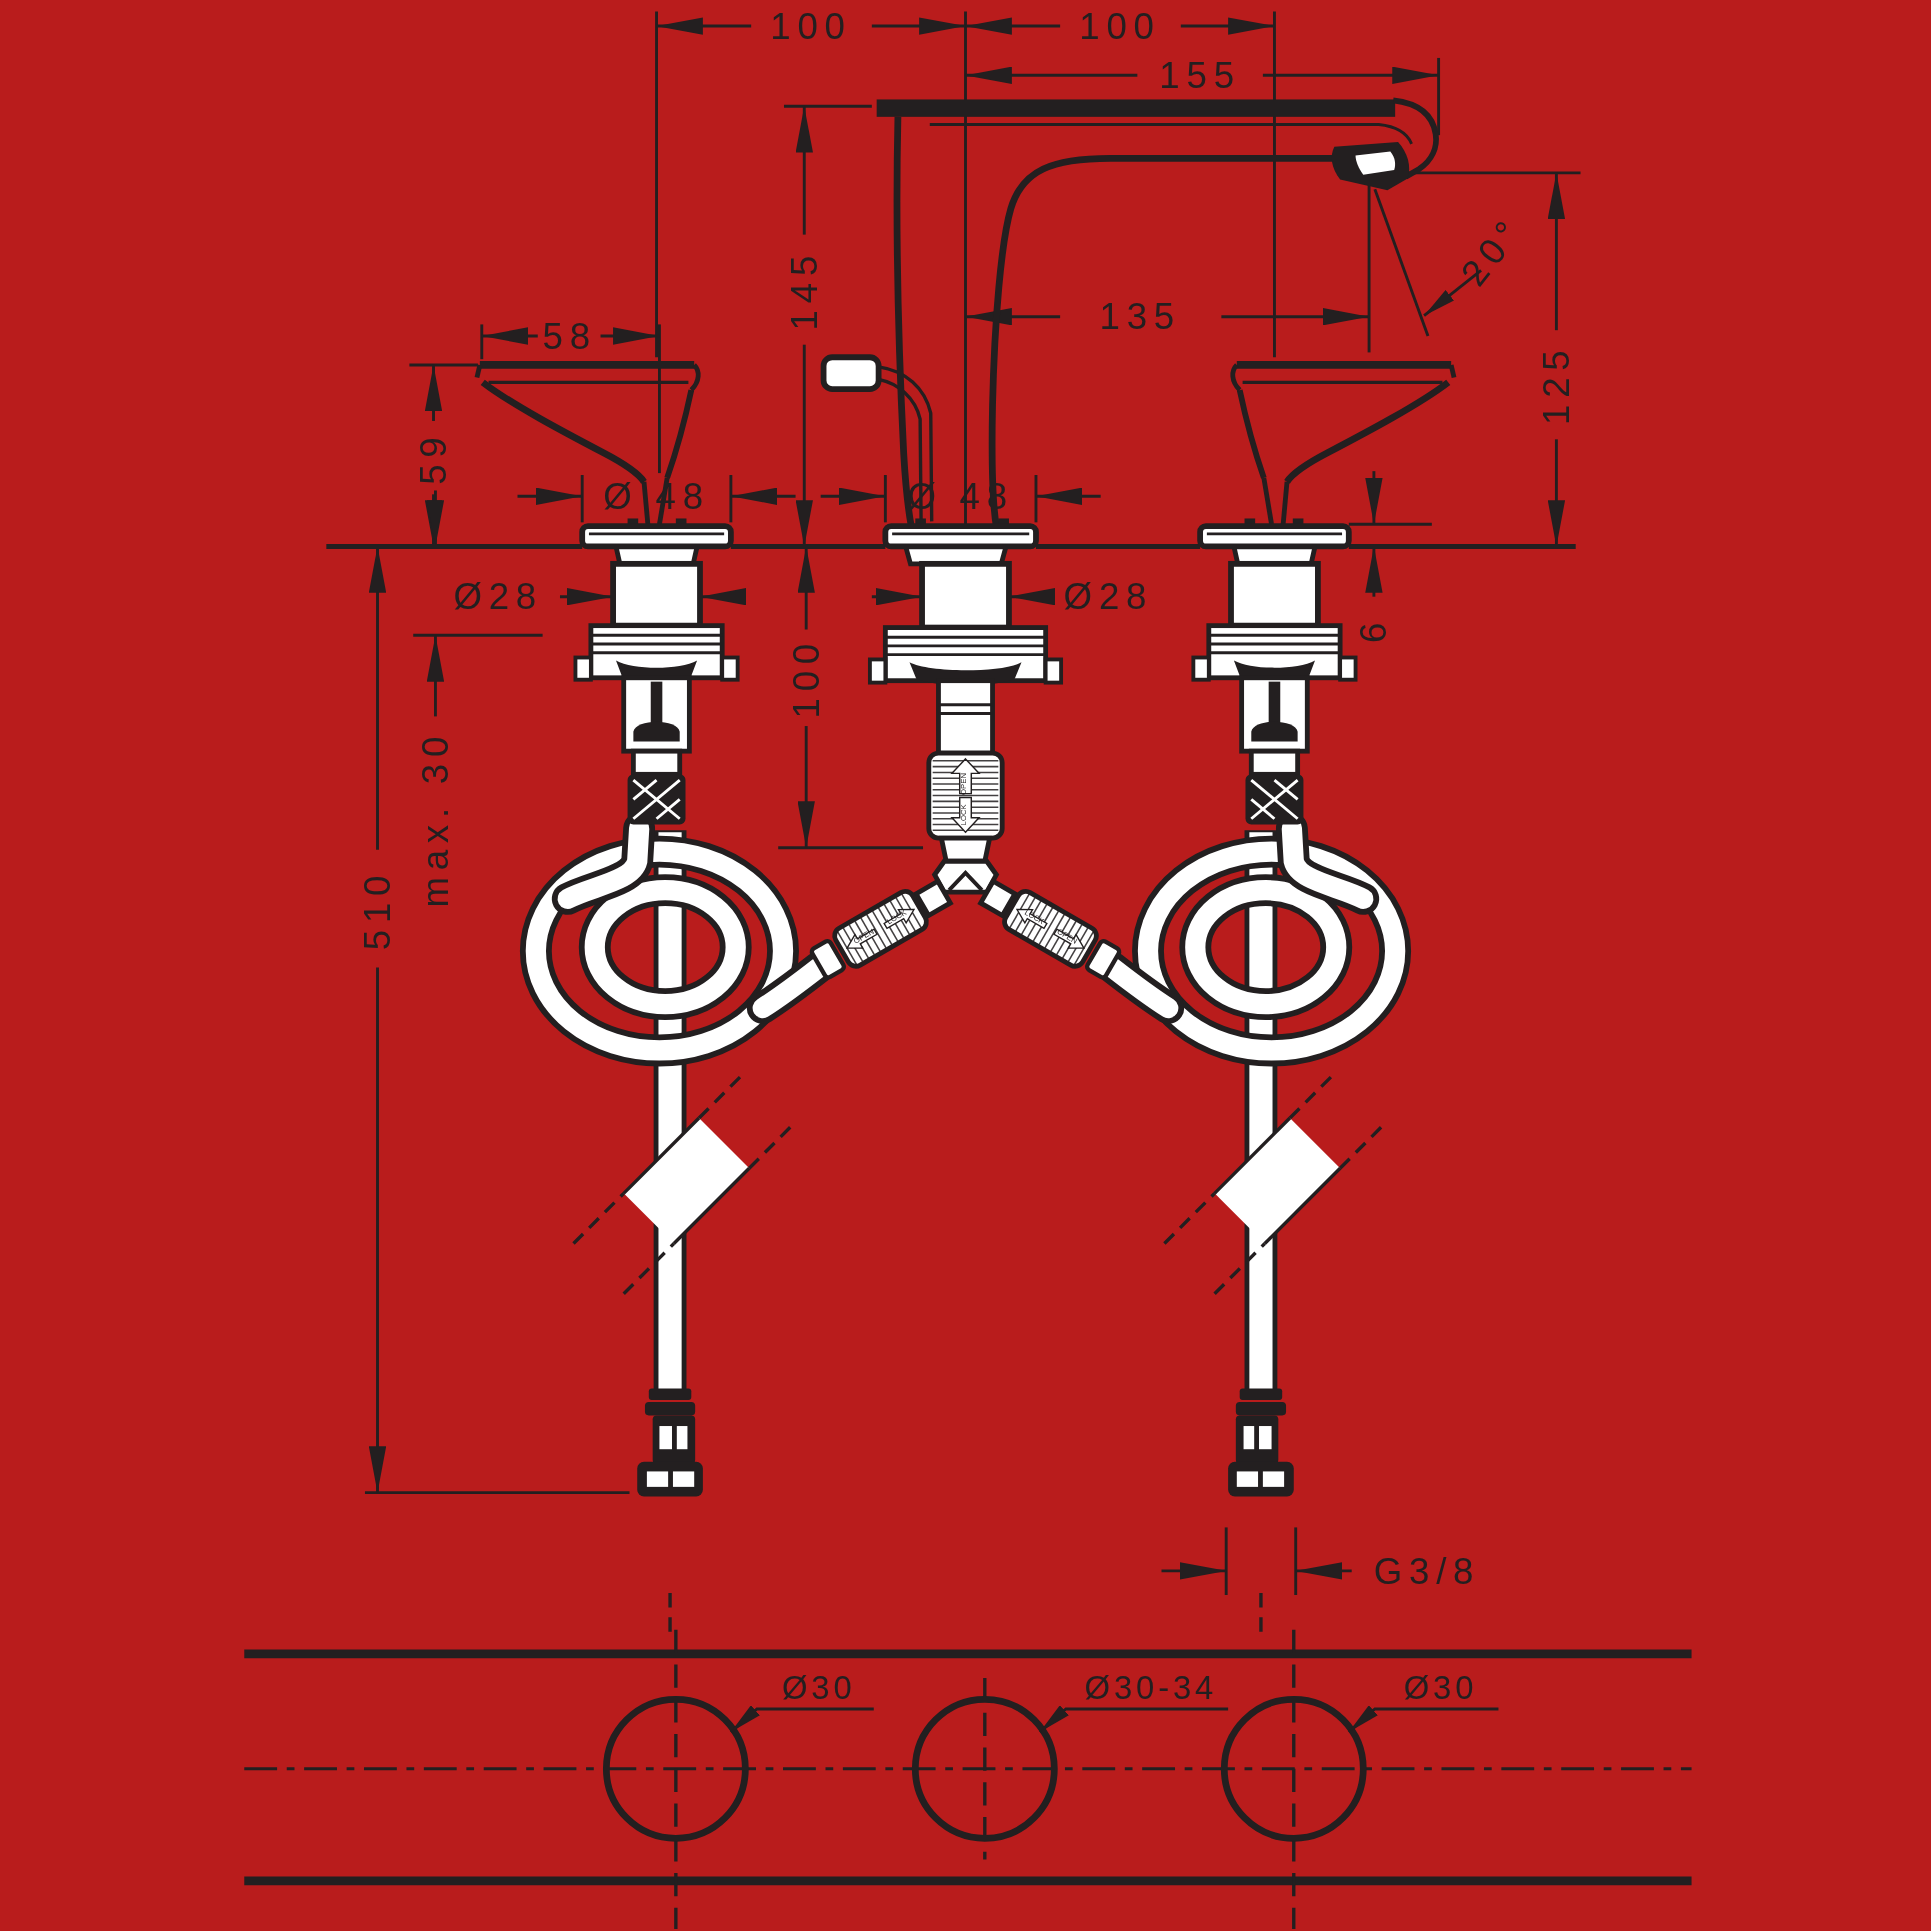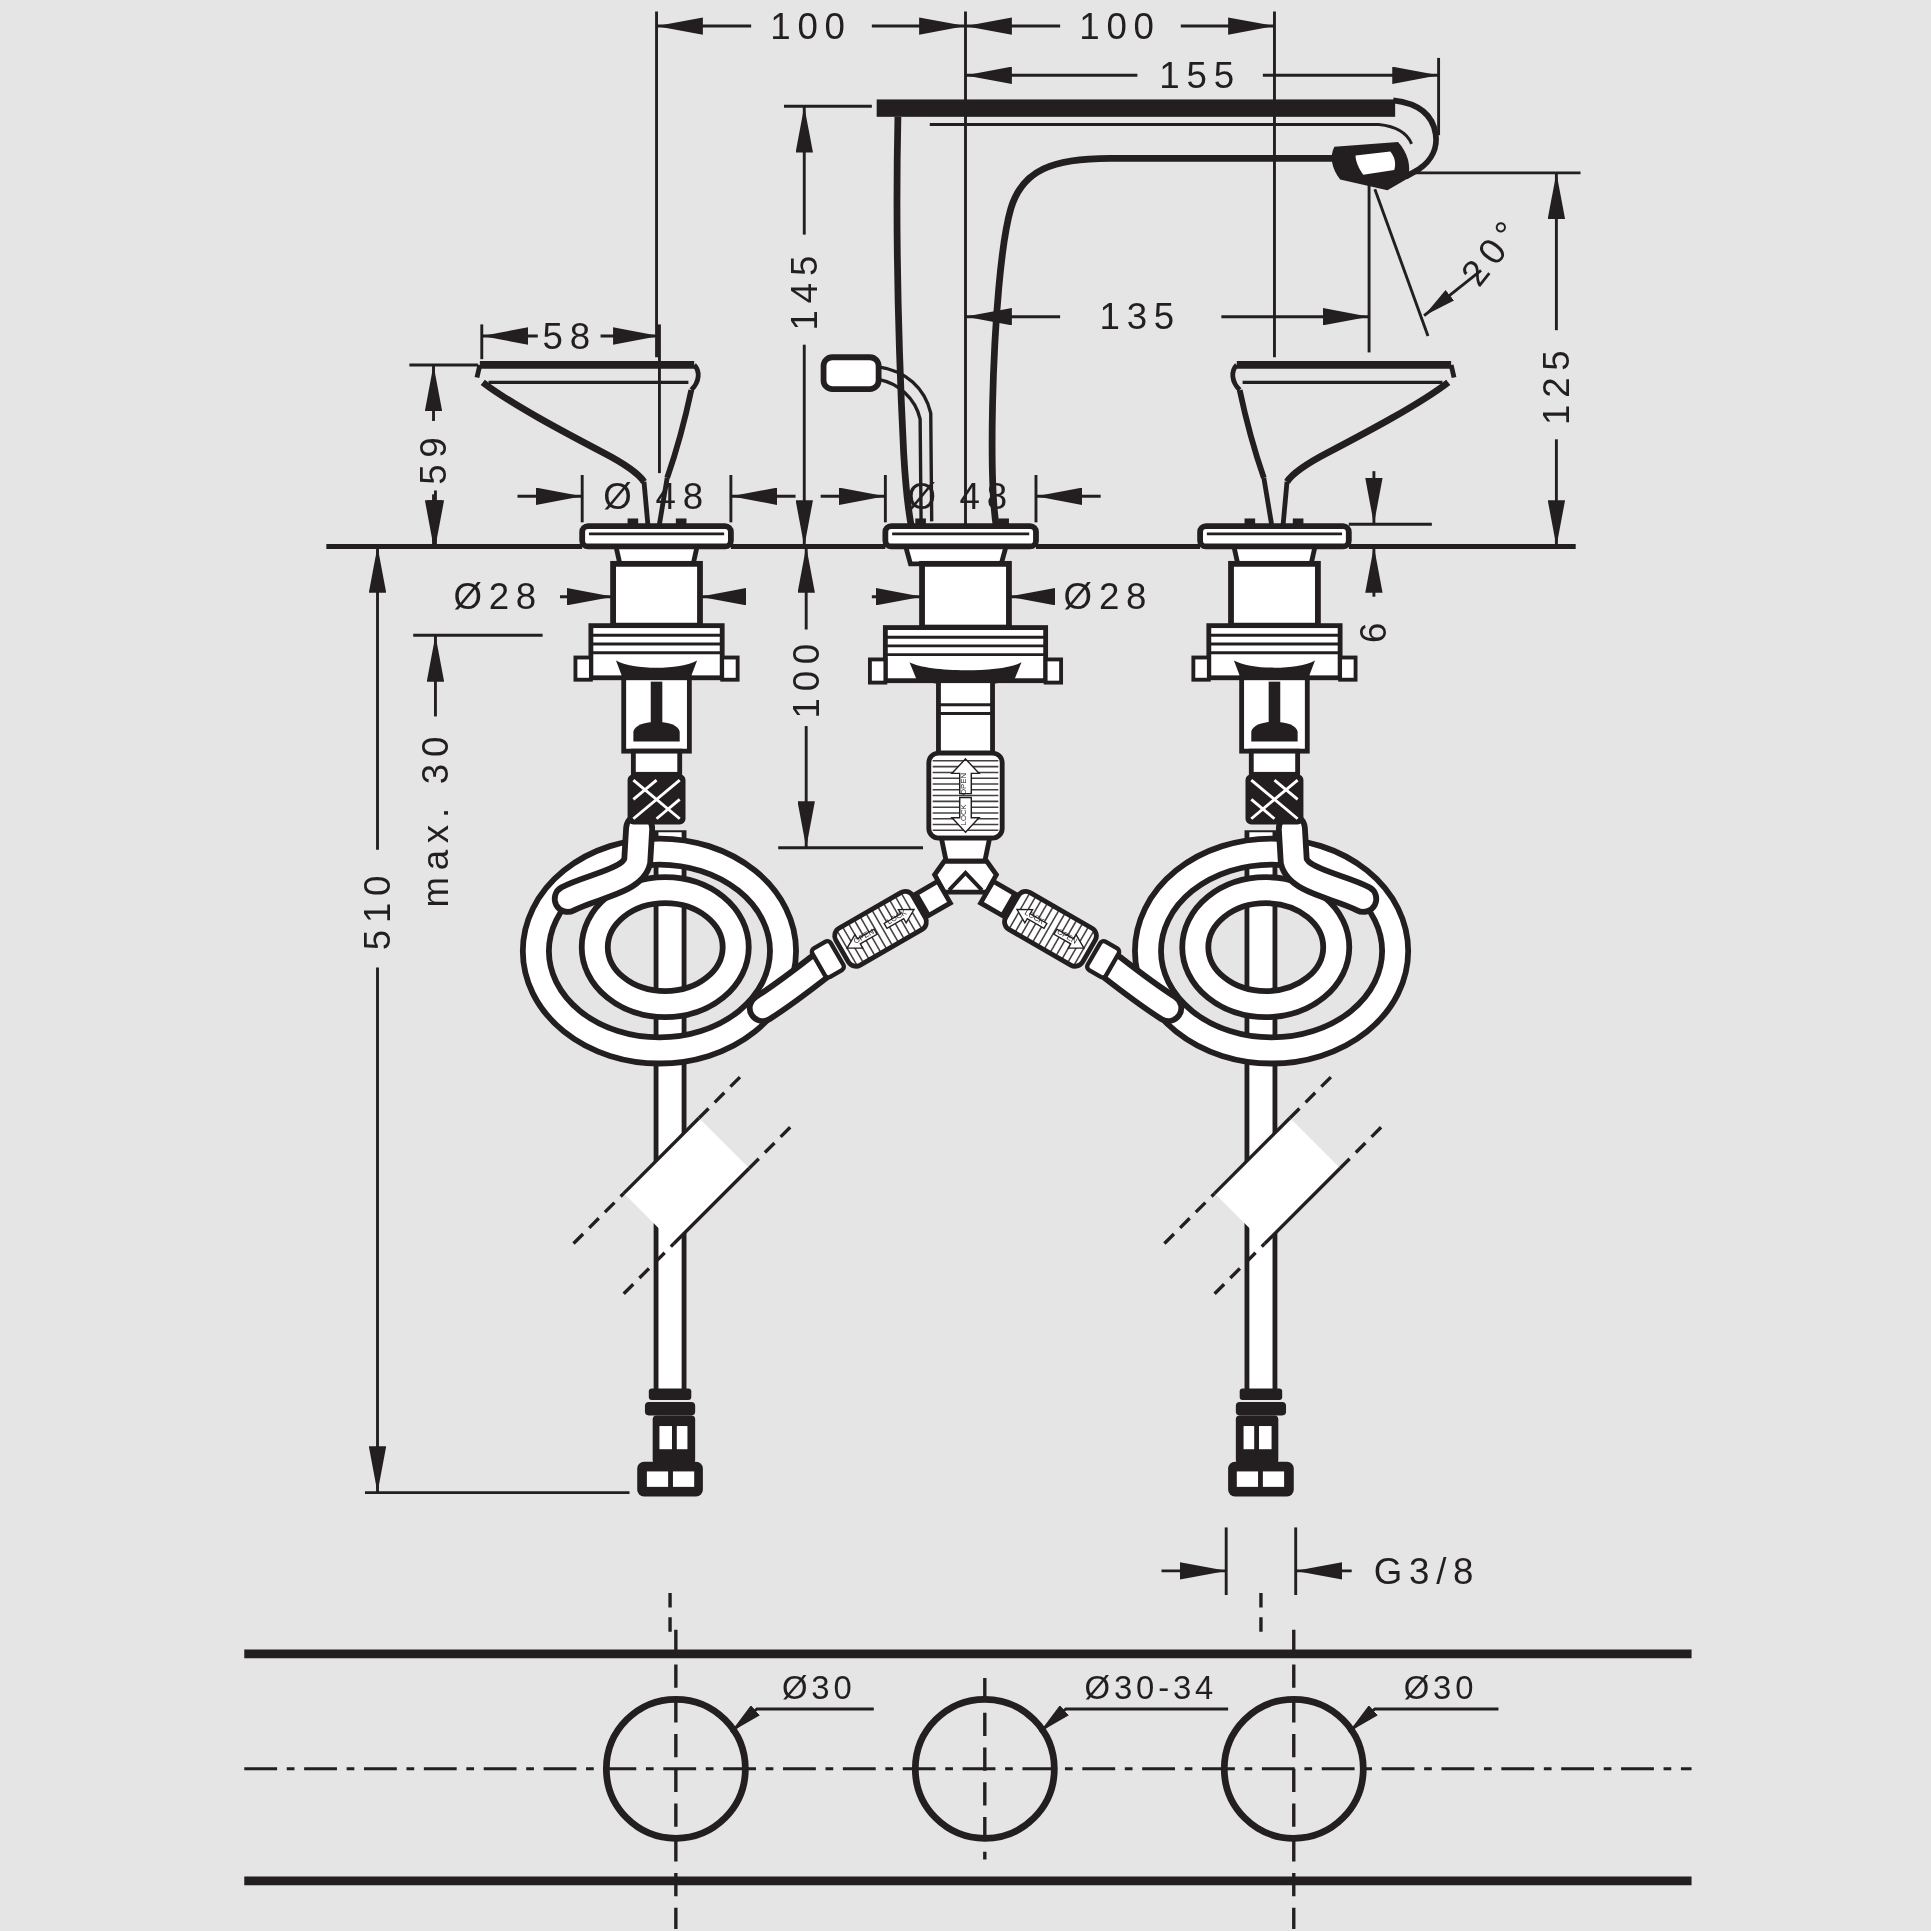--- a/index.html
+++ b/index.html
@@ -1,16 +1,16 @@
 <!DOCTYPE html>
 <html><head>
 <meta charset="utf-8">
 <style>
   html,body{margin:0;padding:0;background:#fff;}
-  .stage{width:1931px;height:1931px;background:#e5e5e5;position:relative;font-family:"Liberation Sans",sans-serif;}
+  .stage{width:1931px;height:1931px;background:#b91c1c;position:relative;font-family:"Liberation Sans",sans-serif;}
   svg{display:block;}
   .ln{stroke:#231f20;fill:none;}
   .fl{fill:#231f20;stroke:none;}
   .wfl{fill:#ffffff;}
   .dim{stroke:#231f20;stroke-width:3;fill:none;}
   .ext{stroke:#231f20;stroke-width:3;fill:none;}
   .deck{stroke:#231f20;stroke-width:5;fill:none;}
   .t{fill:#231f20;font-size:38px;letter-spacing:7px;text-anchor:middle;}
   .ts{fill:#231f20;font-size:34px;letter-spacing:4px;text-anchor:middle;}
   .tm{fill:#231f20;font-size:8px;letter-spacing:0;text-anchor:middle;}

